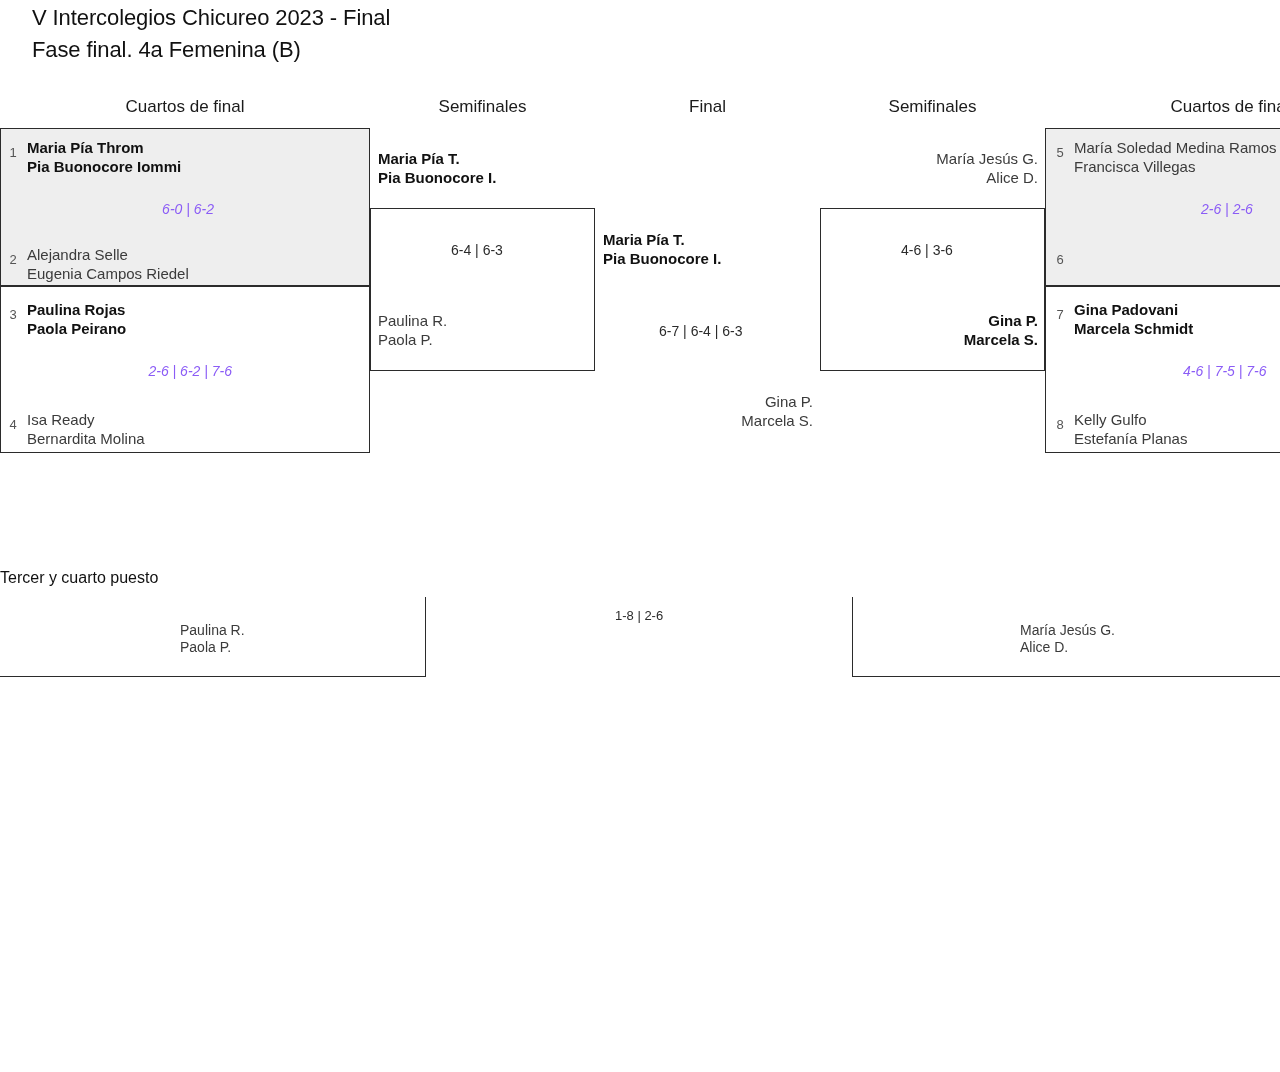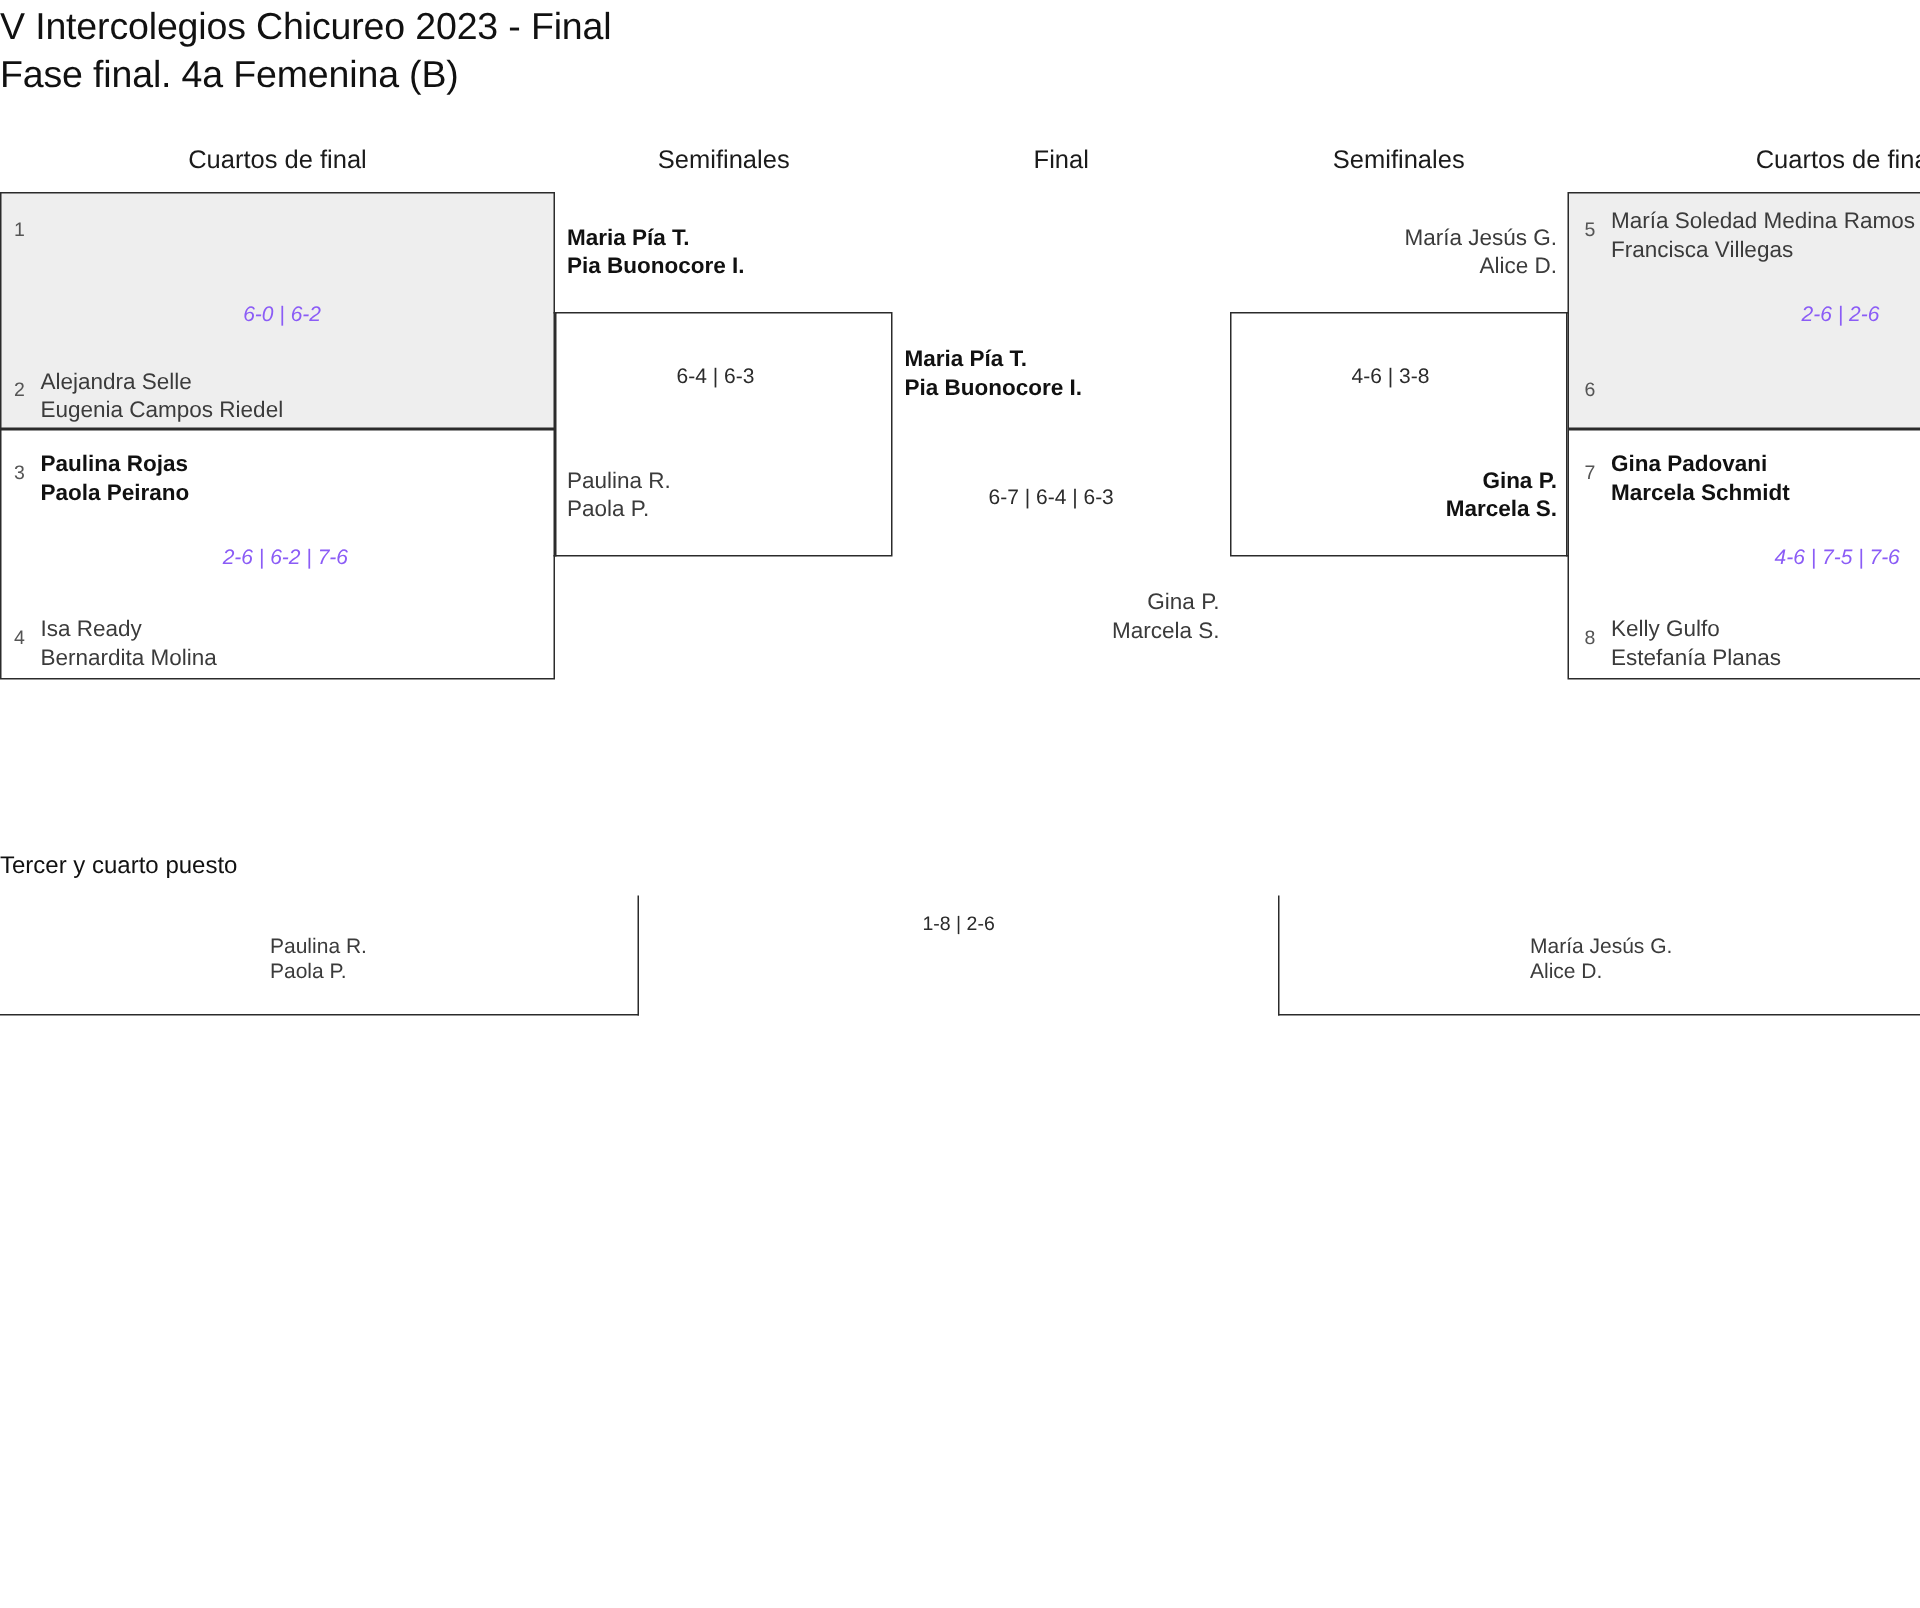--- a/index.html
+++ b/index.html
@@ -18,26 +18,27 @@
   }
 
   
   #header {
     position: absolute;
     left: 0; top: 0; width: 1280px; height: 92px;
   }
   #title-block {
     position: absolute;
     left: 0; top: 2px;
-    font-size: 25px;
+    font-size: 22px;
     line-height: 32px;
     font-weight: 400;
     color: #111111;
     letter-spacing: -0.1px;
     white-space: nowrap;
+    padding-left: 32px;
   }
   #title-line1 { display: block; }
   #title-line2 { display: block; }
 
   #logo {
     position: absolute;
     right: 2px; top: 4px;
     width: 236px; height: 62px;
   }
   #logo svg { display: block; }
@@ -222,20 +223,24 @@
 <div class="round-header" id="rh-qf-left">Cuartos de final</div>
 <div class="round-header" id="rh-sf-left">Semifinales</div>
 <div class="round-header" id="rh-final">Final</div>
 <div class="round-header" id="rh-sf-right">Semifinales</div>
 <div class="round-header" id="rh-qf-right">Cuartos de final</div>
 
 <div id="bracket">
 
   <div class="qf-box shaded" id="qf1">
     <div class="seed left" style="top:16px;">1</div>
+    <div class="team winner" style="left:26px; top:9px;">
+      <span class="p1">Maria Pía Throm</span>
+      <span class="p2">Pia Buonocore Iommi</span>
+    </div>
     <div class="qf-score" style="right:155px; top:71px;">6-0 | 6-2</div>
     <div class="seed left" style="top:123px;">2</div>
     <div class="team" style="left:26px; top:116px;">
       <span class="p1">Alejandra Selle</span>
       <span class="p2">Eugenia Campos Riedel</span>
     </div>
   </div>
 
   <div class="qf-box plain" id="qf2">
     <div class="seed left" style="top:20px;">3</div>
@@ -289,21 +294,21 @@
   <div class="sf-name" style="left:378px; top:311px;">
     <span class="p1">Paulina R.</span>
     <span class="p2">Paola P.</span>
   </div>
 
   <div class="sf-box" id="sf-right"></div>
   <div class="sf-name" style="left:820px; top:149px; width:218px; text-align:right;">
     <span class="p1">María Jesús G.</span>
     <span class="p2">Alice D.</span>
   </div>
-  <div class="sf-score" style="left:901px; top:241px;">4-6 | 3-8</div>
+  <div class="sf-score" style="left:901px; top:241px;">4-6 | 3-6</div>
   <div class="sf-name winner" style="left:820px; top:311px; width:218px; text-align:right;">
     <span class="p1">Gina P.</span>
     <span class="p2">Marcela S.</span>
   </div>
 
   <div class="final-name winner" style="left:603px; top:230px;">
     <span class="p1">Maria Pía T.</span>
     <span class="p2">Pia Buonocore I.</span>
   </div>
   <div class="final-score" style="left:659px; top:322px;">6-7 | 6-4 | 6-3</div>

